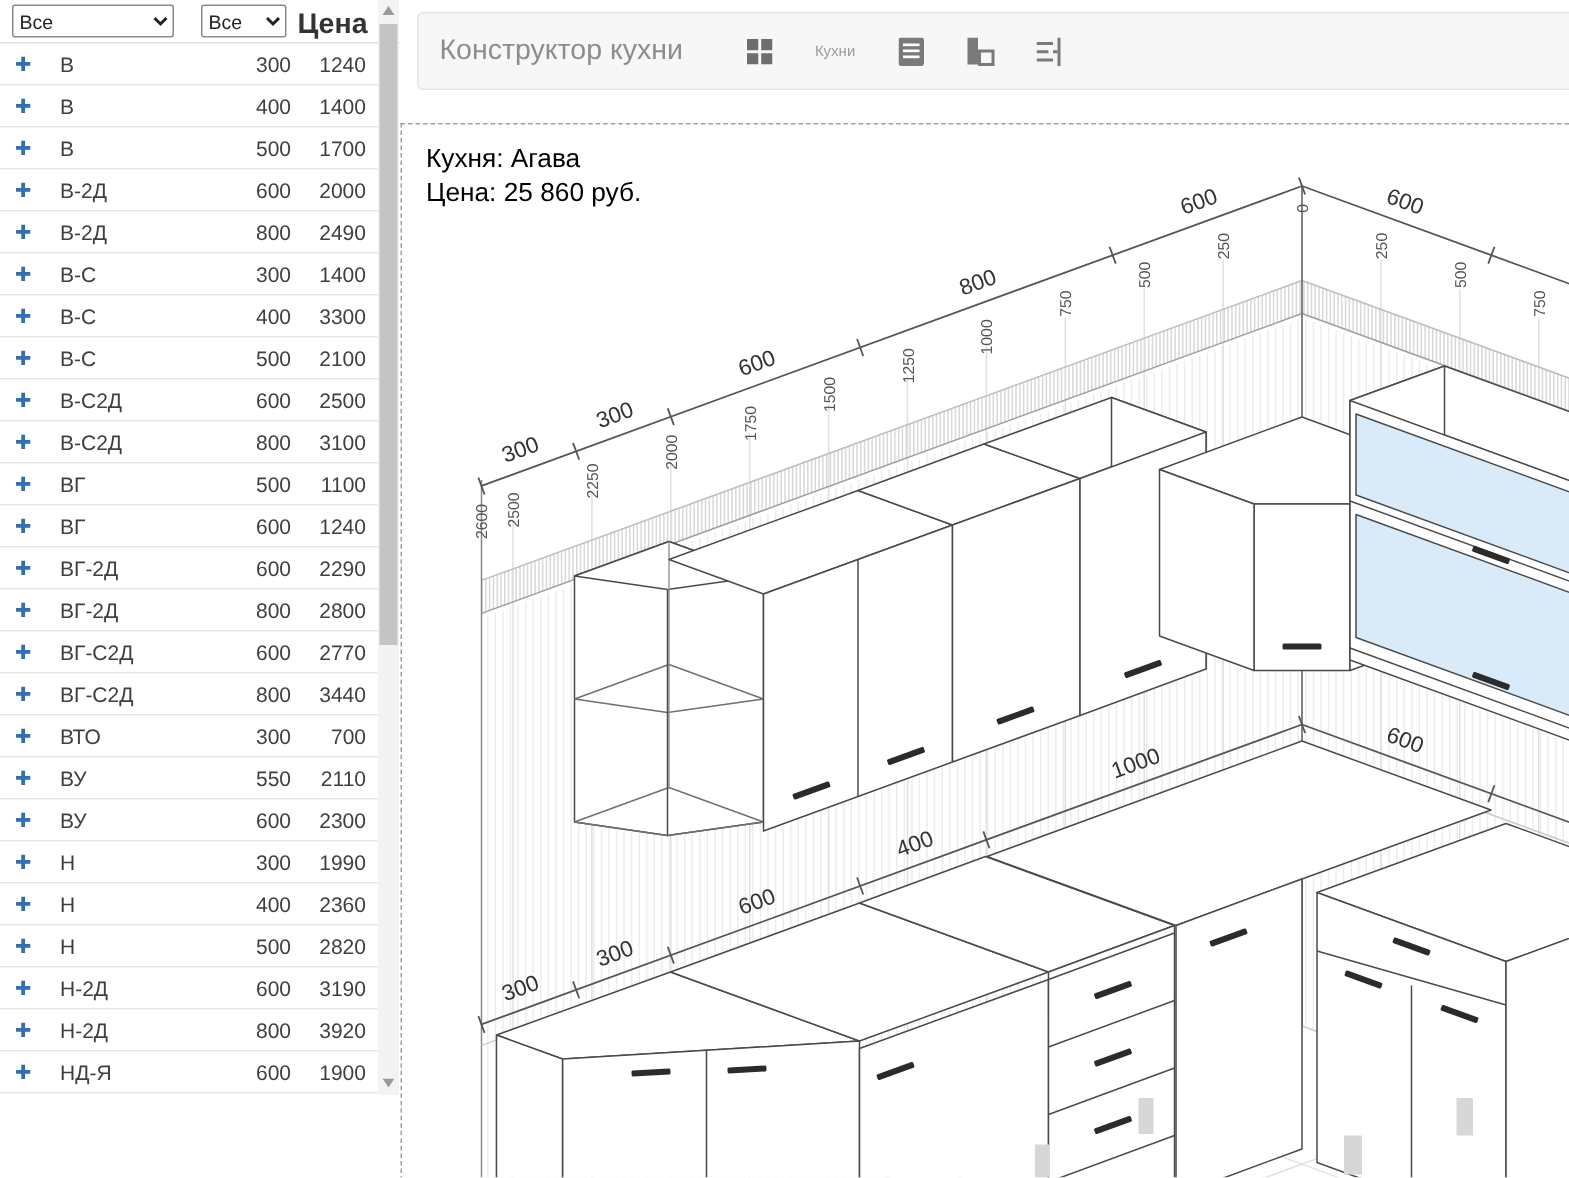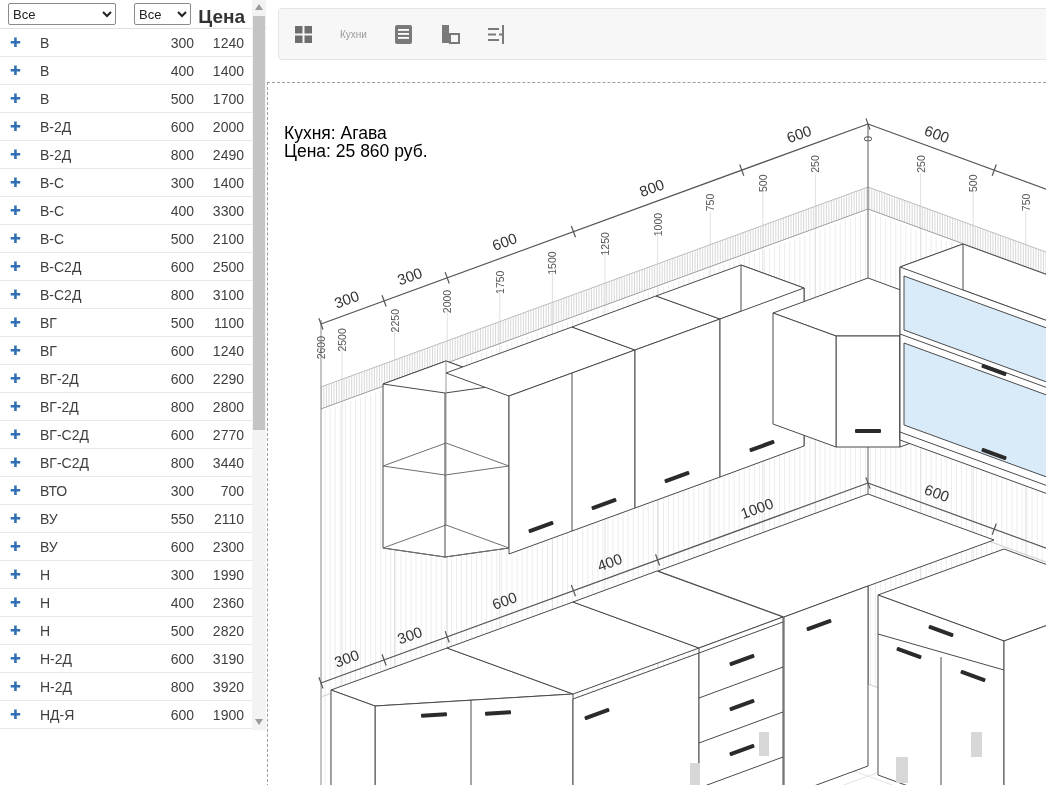--- a/index.html
+++ b/index.html
@@ -37,22 +37,22 @@
   .tb-title{font-size:19px;color:#8d8d8d;margin-right:14px;white-space:nowrap;}
   .tb-item{font-size:10px;color:#9b9b9b;cursor:pointer;}
   .tb-icon{display:inline-flex;width:20px;height:20px;align-items:center;justify-content:center;cursor:pointer;}
 
   
   #canvas{position:absolute;left:267px;top:82px;right:0;bottom:-2px;
       border-top:1px dashed #9e9e9e;border-left:1px dashed #9e9e9e;background:#fff;}
   #scene{position:absolute;left:0;top:0;}
   #scene text{font-family:"Liberation Sans",sans-serif;}
   .kitchen-label{position:absolute;left:16px;font-size:17.5px;color:#000;}
-  #kitchen-name{top:12px;margin-top:28px;}
-  #kitchen-price{top:58px;}
+  #kitchen-name{top:12px;}
+  #kitchen-price{top:35px;}
 </style>
 </head>
 <body>
 
 <div id="app">
 
   <aside id="sidebar">
     <div class="filter-row">
       <select id="filter-cat">
         <option>Все</option>
@@ -223,20 +223,21 @@
       <div id="sb-thumb"></div>
       <div id="sb-down" class="sb-arrow">
         <svg width="8" height="6">
             <polygon points="0,0 8,0 4,6" fill="#9a9a9a"></polygon>
           </svg>
       </div>
     </div>
   </aside>
 
   <div id="toolbar">
+    <span class="tb-title">Конструктор кухни</span>
     <span class="tb-icon">
       <svg width="17" height="17">
         <rect x="0" y="0" width="7.5" height="7.5" fill="#6e6e6e"></rect>
         <rect x="9.5" y="0" width="7.5" height="7.5" fill="#6e6e6e"></rect>
         <rect x="0" y="9.5" width="7.5" height="7.5" fill="#6e6e6e"></rect>
         <rect x="9.5" y="9.5" width="7.5" height="7.5" fill="#6e6e6e"></rect>
       </svg>
     </span>
     <span class="tb-item">Кухни</span>
     <span class="tb-icon">

